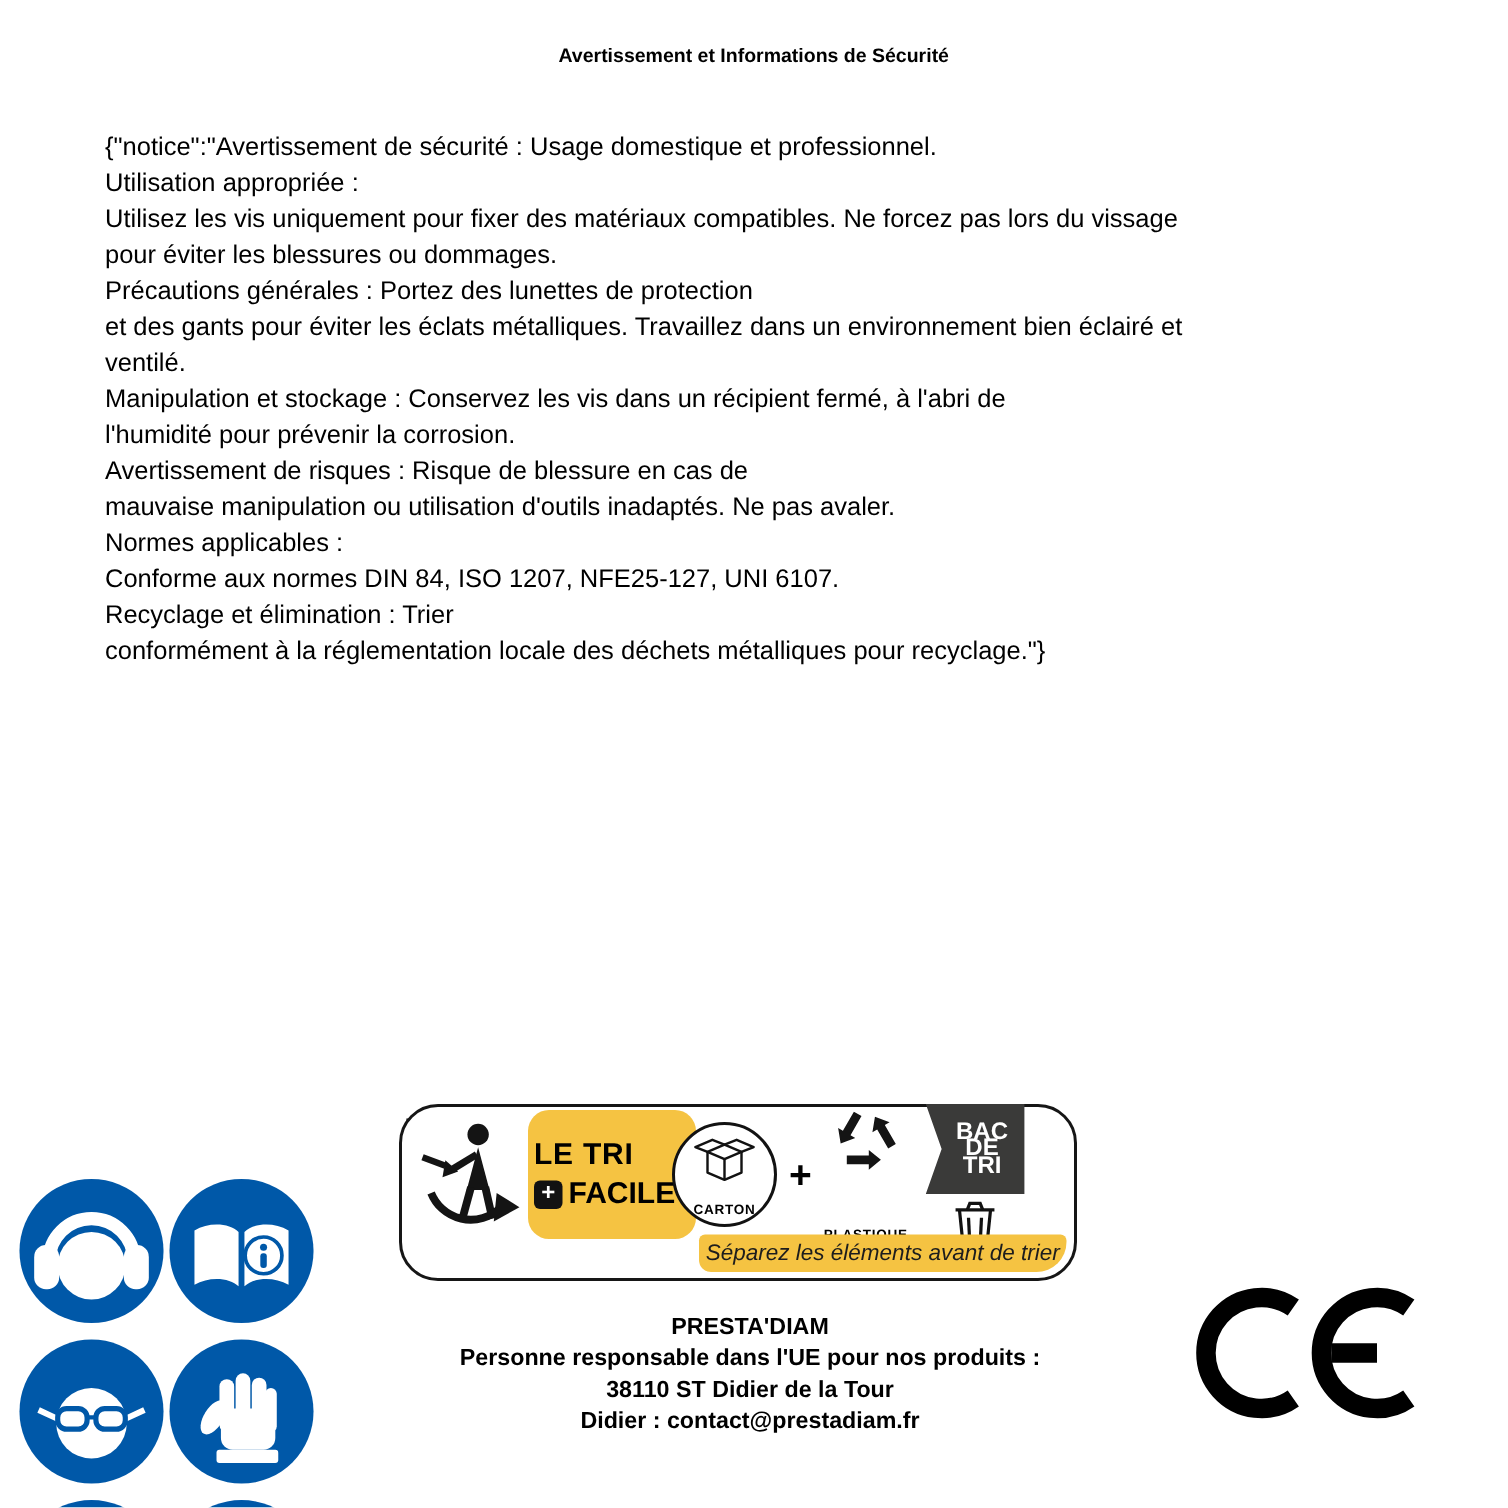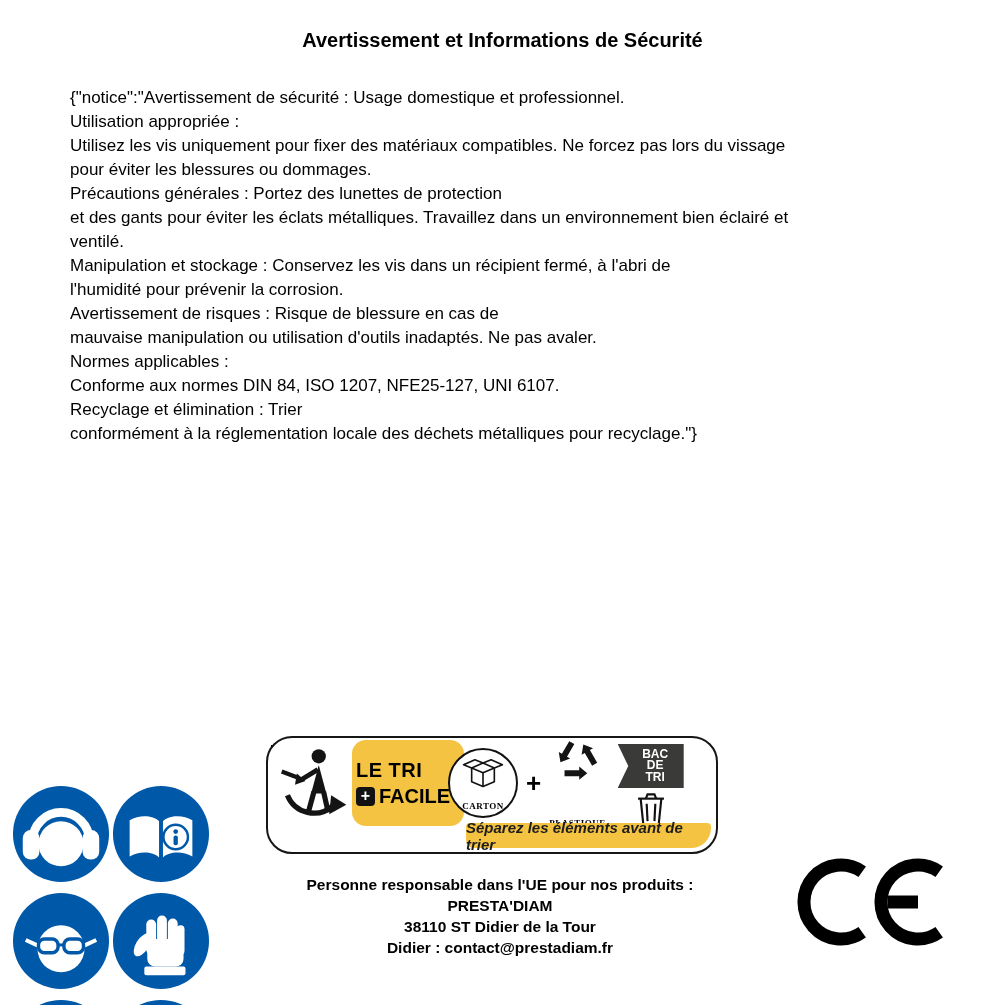--- a/index.html
+++ b/index.html
@@ -12,21 +12,21 @@
     font-family: "Liberation Sans", sans-serif;
     color: #000;
   }
 
   .title {
     position: absolute;
     top: 29px; left: 0;
     width: 100%;
     text-align: center;
     font-weight: bold;
-    font-size: 20px;
+    font-size: 13px;
   }
 
   .notice {
     position: absolute;
     left: 70px; top: 86px;
     width: 905px;
     font-size: 17px;
     line-height: 24px;
     white-space: pre;
   }
@@ -96,43 +96,43 @@
   }
   .carton-circle {
     width: 66px; height: 66px;
     background: #fff;
     border: 2.5px solid #121212;
     border-radius: 50%;
     margin-left: -16px;
     display: flex; flex-direction: column; align-items: center; justify-content: center;
     z-index: 2; flex: 0 0 auto;
   }
-  .mat-label { font-weight: bold; font-size: 9px; letter-spacing: .5px; margin-top: 12px; font-family: Liberation Serif, serif; }
+  .mat-label { font-weight: bold; font-size: 9px; letter-spacing: .5px; margin-top: 12px; }
   .plus-sign { font-size: 26px; font-weight: bold; margin: 0 8px; }
   .plastique-col { display: flex; flex-direction: column; align-items: center; flex: 0 0 auto; gap: 24px; }
   .bac-col { margin-left: 12px; display: flex; flex-direction: column; align-items: center; flex: 0 0 auto; margin-top: 10px; }
   .pennant {
-    width: 66px; height: 44px;
+    width: 66px; height: 60px;
     background: var(--pennant-dark, #3A3A39);
     color: #fff;
     clip-path: polygon(0 0, 100% 0, 100% 100%, 0 100%, 16% 50%);
     display: flex; flex-direction: column; align-items: center; justify-content: center;
     padding-left: 9px; box-sizing: border-box;
-    font-weight: bold; font-size: 12px; line-height: 11.5px;
+    font-weight: bold; font-size: 16px; line-height: 11.5px;
     text-align: center;
   }
   .bin-svg { width: 38px; height: 46px; margin-top: -2px; }
   .tagline {
     position: absolute;
     left: 198px; right: 5px; bottom: 4px;
     height: 25px;
     background: var(--tri-yellow, #F5C342);
     border-radius: 4px 4px 20px 8px;
     display: flex; align-items: center; justify-content: center;
-    font-style: italic; font-weight: bold; font-size: 15px;
+    font-style: italic; font-weight: normal; font-size: 15px;
     color: #1d1d1d;
   }
 
   
   .address {
     position: absolute;
     left: 265px; top: 874px;
     width: 470px;
     text-align: center;
     font-weight: bold;
@@ -295,22 +295,22 @@
           <line x1="27" y1="20" x2="26" y2="40"></line>
         </g>
         <circle cx="22" cy="49" r="2.6" fill="#121212"></circle>
       </svg>
     </div>
 
     <div class="tagline">Séparez les éléments avant de trier</div>
   </div>
 
   <div class="address">
+    <div>PRESTA'DIAM</div>
     <div>Personne responsable dans l'UE pour nos produits :</div>
-    <div>PRESTA'DIAM</div>
     <div>38110 ST Didier de la Tour</div>
     <div>Didier : contact@prestadiam.fr</div>
   </div>
 
   <svg class="ce" viewBox="0 0 152 104" role="img" aria-label="CE">
     <path d="M 66.2 21.7 A 37 37 0 1 0 66.2 82.3"></path>
     <path d="M 143.2 21.7 A 37 37 0 1 0 143.2 82.3"></path>
     <line x1="91.5" y1="52" x2="122" y2="52"></line>
   </svg>
 

